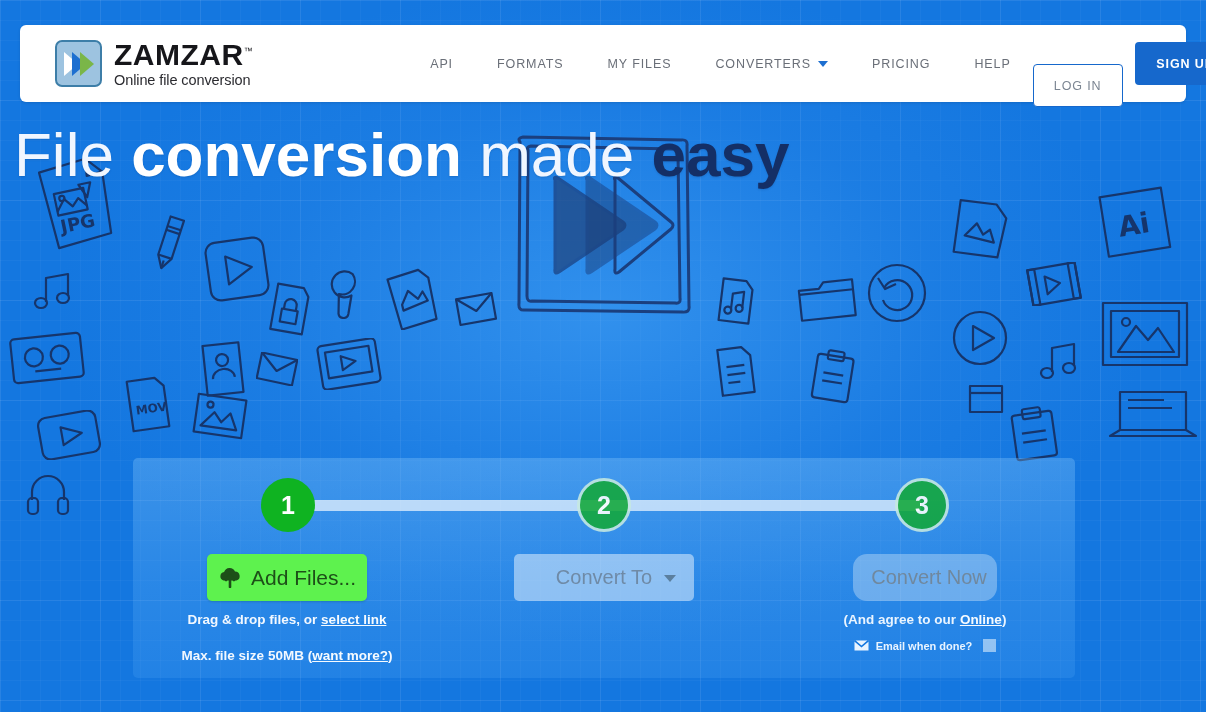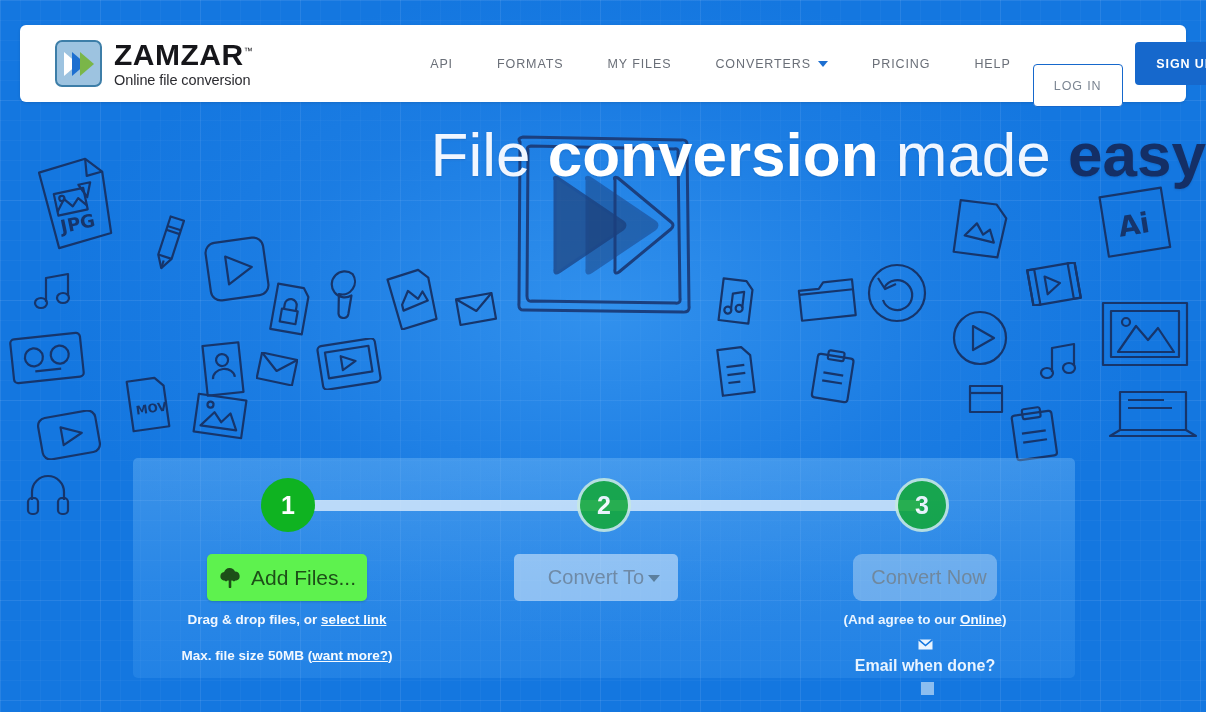--- a/index.html
+++ b/index.html
@@ -83,23 +83,24 @@
   #signup-btn {
     width: 101px; height: 43px; border-radius: 4px;
     background: #1668cc; color: #fff; font-size: 12.5px; letter-spacing: 0.9px;
     font-weight: bold;
     display: flex; align-items: center; justify-content: center; cursor: pointer;
   }
 
   
   #hero { position: absolute; left: 0; top: 102px; width: 1206px; z-index: 3; }
   #headline {
-    text-align: right; margin-top: 22px;
+    text-align: left; margin-top: 22px;
     font-size: 62px; line-height: 1; white-space: nowrap;
     text-shadow: 0 1px 2px rgba(0,40,90,0.18);
+    padding-left: 14px;
   }
   .hl-light { color: #f0f6ff; font-weight: normal; }
   .hl-bold  { color: #ffffff; font-weight: bold; }
   .hl-accent{ color: #142f66; font-weight: bold; }
   #subhead {
     text-align: center; margin-top: 14px;
     font-size: 15.5px; color: #ffffff; font-weight: bold; letter-spacing: 0.1px;
   }
 
   
@@ -150,50 +151,50 @@
   #add-hint1, #add-hint2 {
     position: absolute; left: 0; width: 308px; text-align: center;
     color: #f2f8ff; font-size: 13.5px; font-weight: bold;
   }
   #add-hint1 { top: 64px; }
   #add-hint2 { top: 84px; margin-top: 16px; }
   .u-link { text-decoration: underline; cursor: pointer; color: #f6fbff; }
 
   #convert-to {
     position: absolute; left: 381px; top: 6px;
-    width: 164px; height: 47px; border-radius: 5px;
+    width: 180px; height: 47px; border-radius: 5px;
     background: rgba(213,233,252,0.58);
     display: flex; align-items: center; justify-content: center;
     cursor: pointer;
   }
   #convert-to-label { font-size: 20px; color: #6f8aa6; }
   #convert-to-caret {
     position: absolute; right: 18px; top: 50%; margin-top: -3px;
     width: 0; height: 0;
     border-left: 6px solid transparent; border-right: 6px solid transparent;
     border-top: 7px solid #5b7f9e;
   }
 
   #convert-now {
     position: absolute; left: 720px; top: 6px;
-    width: 144px; height: 47px; border-radius: 9px;
+    width: 144px; height: 47px; border-radius: 14px;
     background: rgba(190,220,246,0.45);
     display: flex; align-items: center; justify-content: center;
     cursor: pointer;
     padding-left: 8px;
   }
   #convert-now-label { font-size: 20px; color: #70889e; }
   #terms-line {
     position: absolute; left: 650px; top: 64px; width: 284px; text-align: center;
     color: #e9f4ff; font-size: 13.5px; font-weight: bold;
   }
   #email-line {
     position: absolute; left: 650px; top: 91px; width: 284px;
     display: flex; align-items: center; justify-content: center; gap: 7px;
-    color: #e9f4ff; font-size: 16px; font-weight: bold; flex-direction: column;
+    color: #e9f4ff; font-size: 11px; font-weight: bold;
   }
   #email-checkbox {
     width: 13px; height: 13px; background: rgba(215,234,250,0.62);
     display: inline-block; cursor: pointer; margin-left: 4px;
   }
 </style>
 </head>
 <body>
 
 <div id="bg-grid"></div>

